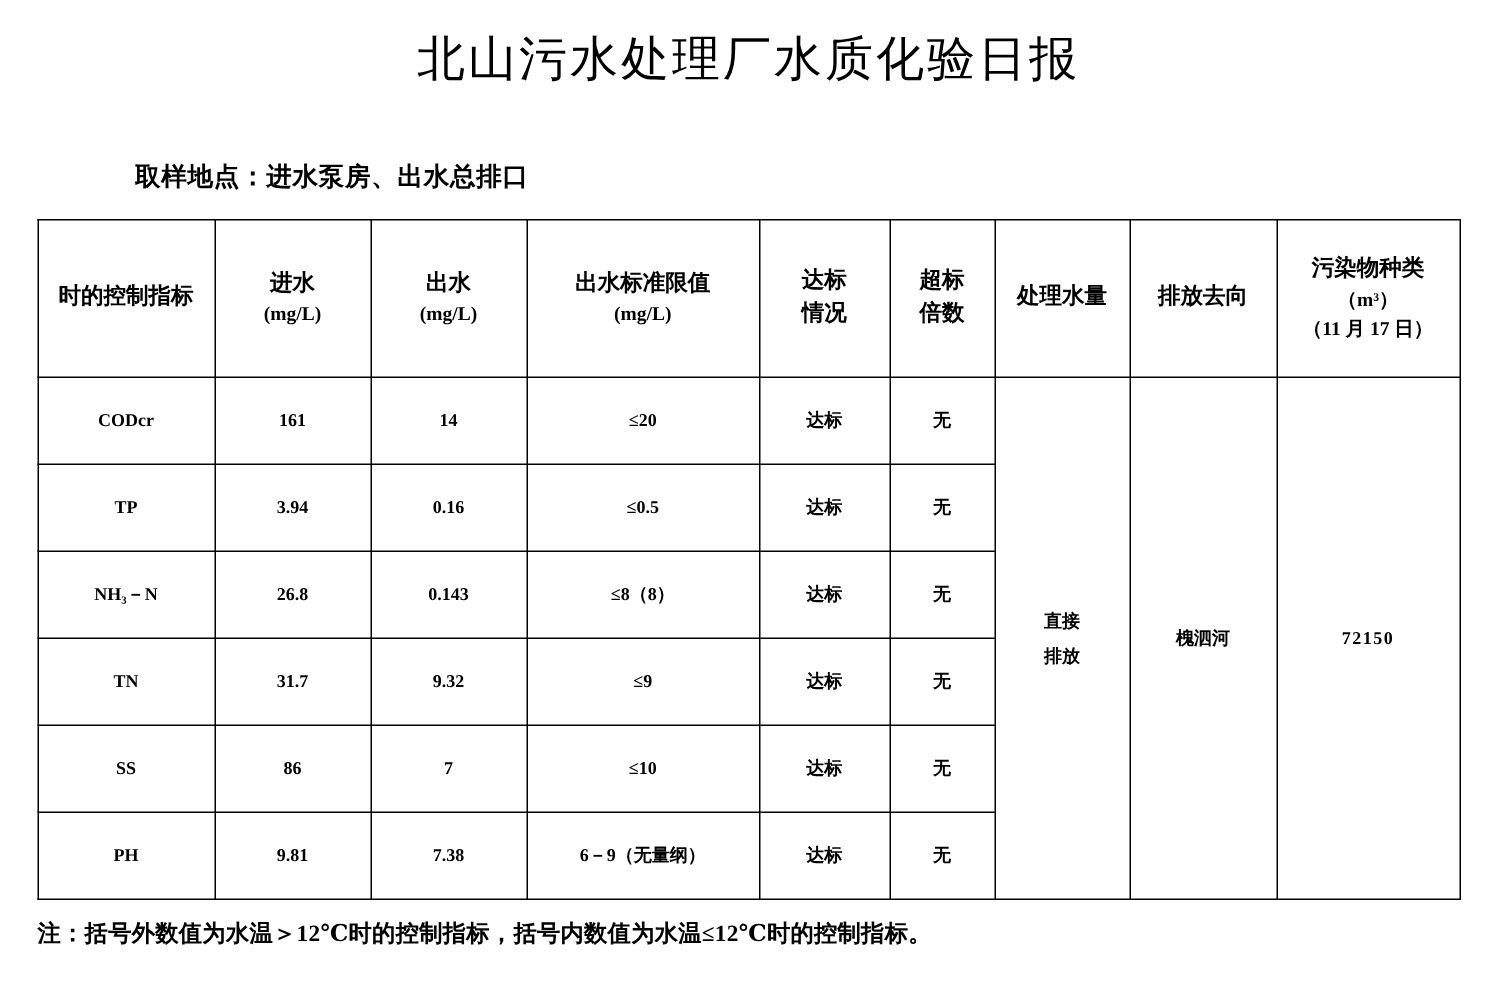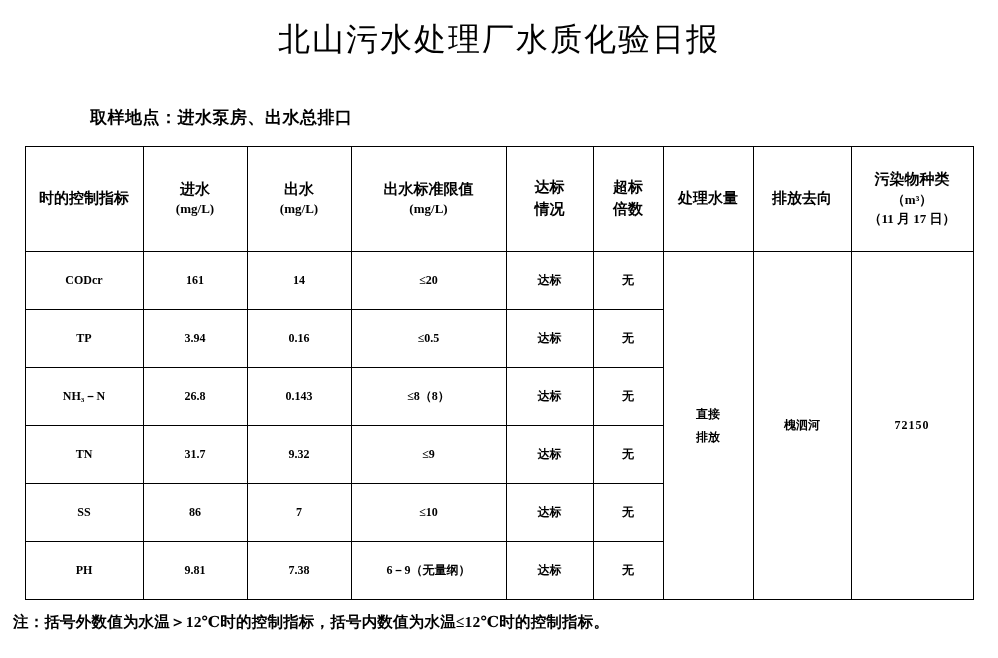--- a/index.html
+++ b/index.html
@@ -96,21 +96,21 @@
     font-size: 17px;
     line-height: 1.9;
   }
   .volume-value {
     font-size: 28px;
     font-weight: bold;
     letter-spacing: 1px;
   }
   .note {
     margin-top: 12px;
-    padding-left: 13px;
+    padding-left: 25px;
     font-size: 15.5px;
     font-weight: bold;
     letter-spacing: 0.2px;
   }
 </style>
 </head>
 <body>
 
 <div class="page">
 

